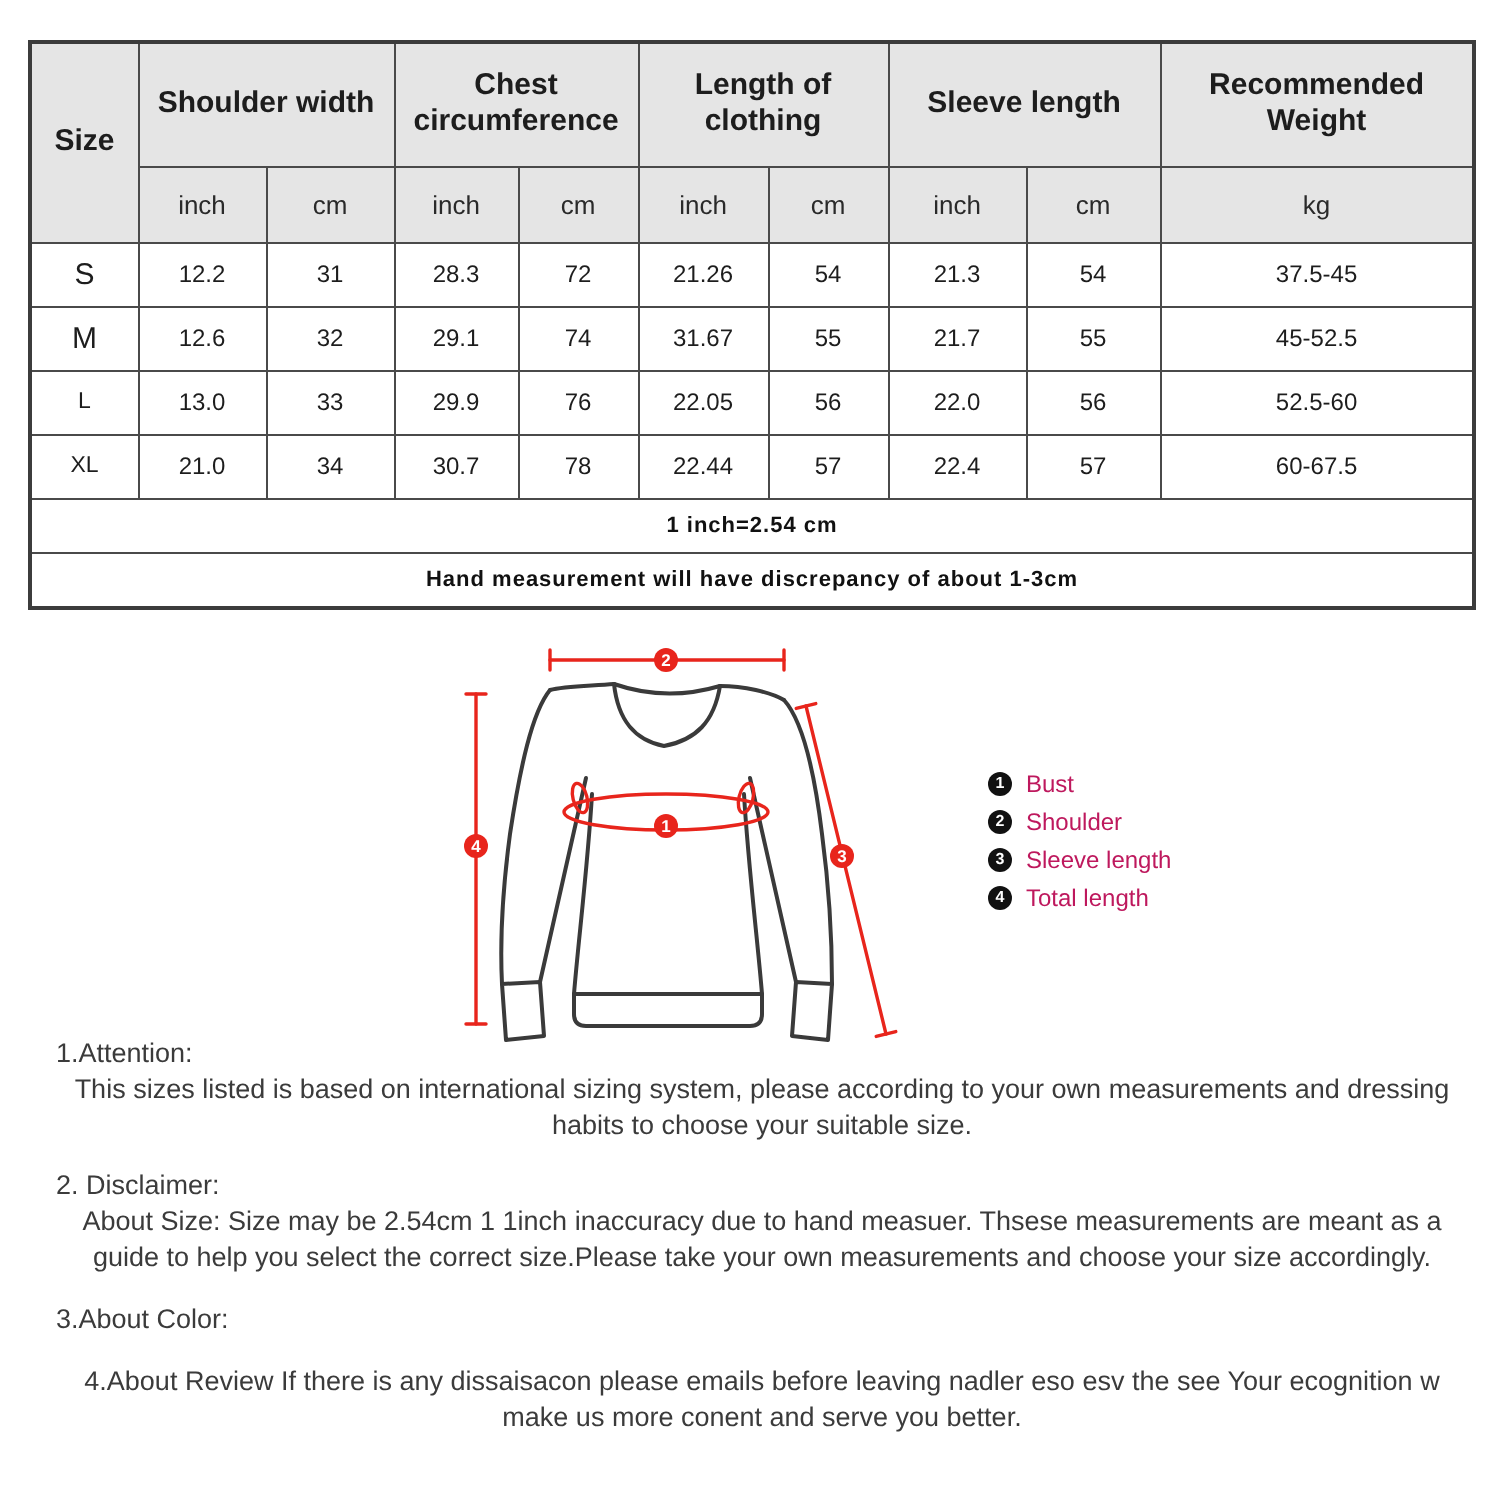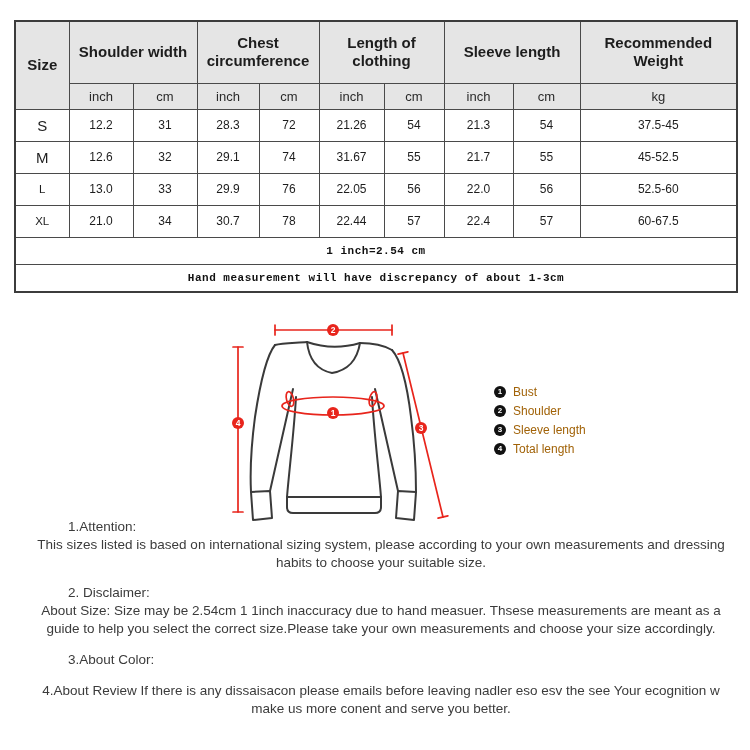--- a/index.html
+++ b/index.html
@@ -8,38 +8,38 @@
 
   
   .table-wrap{position:absolute;left:14px;top:20px;}
   table.size-chart{border-collapse:collapse;table-layout:fixed;width:722px;border:2px solid #3c3c3c;}
   .size-chart td{border:1px solid #4a4a4a;text-align:center;vertical-align:middle;
                  color:#1d1d1d;padding:0;font-size:12px;}
   .size-chart .hdr{background:#e5e5e5;font-weight:bold;font-size:15px;line-height:1.25;}
   .size-chart .unit{background:#e5e5e5;font-size:13px;color:#2a2a2a;}
   .size-chart .sz-lg{font-size:15px;}
   .size-chart .sz-sm{font-size:11.5px;}
-  .size-chart .note{font-family:Liberation Mono, monospace;font-weight:bold;font-size:11px;
+  .size-chart .note{font-family:Liberation Sans, sans-serif;font-weight:bold;font-size:11px;
                     letter-spacing:0.5px;color:#111;}
-  tr.h1{height:62px;} tr.h2{height:26px;padding-left:12px;} tr.dr{height:32px;} tr.n1{height:27px;} tr.n2{height:28px;margin-top:14px;}
+  tr.h1{height:62px;} tr.h2{height:38px;padding-left:12px;} tr.dr{height:32px;} tr.n1{height:27px;} tr.n2{height:28px;margin-top:14px;}
 
   
   .diagram{position:absolute;left:220px;top:312px;width:270px;height:212px;}
   .legend{position:absolute;left:494px;top:382px;}
   .legend-item{display:flex;align-items:center;height:19px;}
   .legend-dot{width:12px;height:12px;border-radius:50%;background:#111;color:#fff;
               font-size:8px;font-weight:bold;display:flex;align-items:center;
               justify-content:center;margin-right:7px;flex:0 0 12px;}
-  .legend-label{font-size:12px;color:#a16207;}
+  .legend-label{font-size:12px;color:#be185d;}
 
   
   .sections{position:absolute;left:28px;top:518px;width:706px;color:#3b3b3b;
             font-size:13.5px;line-height:1.32;}
   .section{margin-bottom:13px;}
-  .section .heading{white-space:pre-wrap;margin-left:40px;}
+  .section .heading{white-space:pre-wrap;}
   .section .body{white-space:normal;text-align:center;}
 </style>
 </head>
 <body>
 
 <div class="page">
 
   <div class="table-wrap">
     <table class="size-chart">
       <colgroup>

